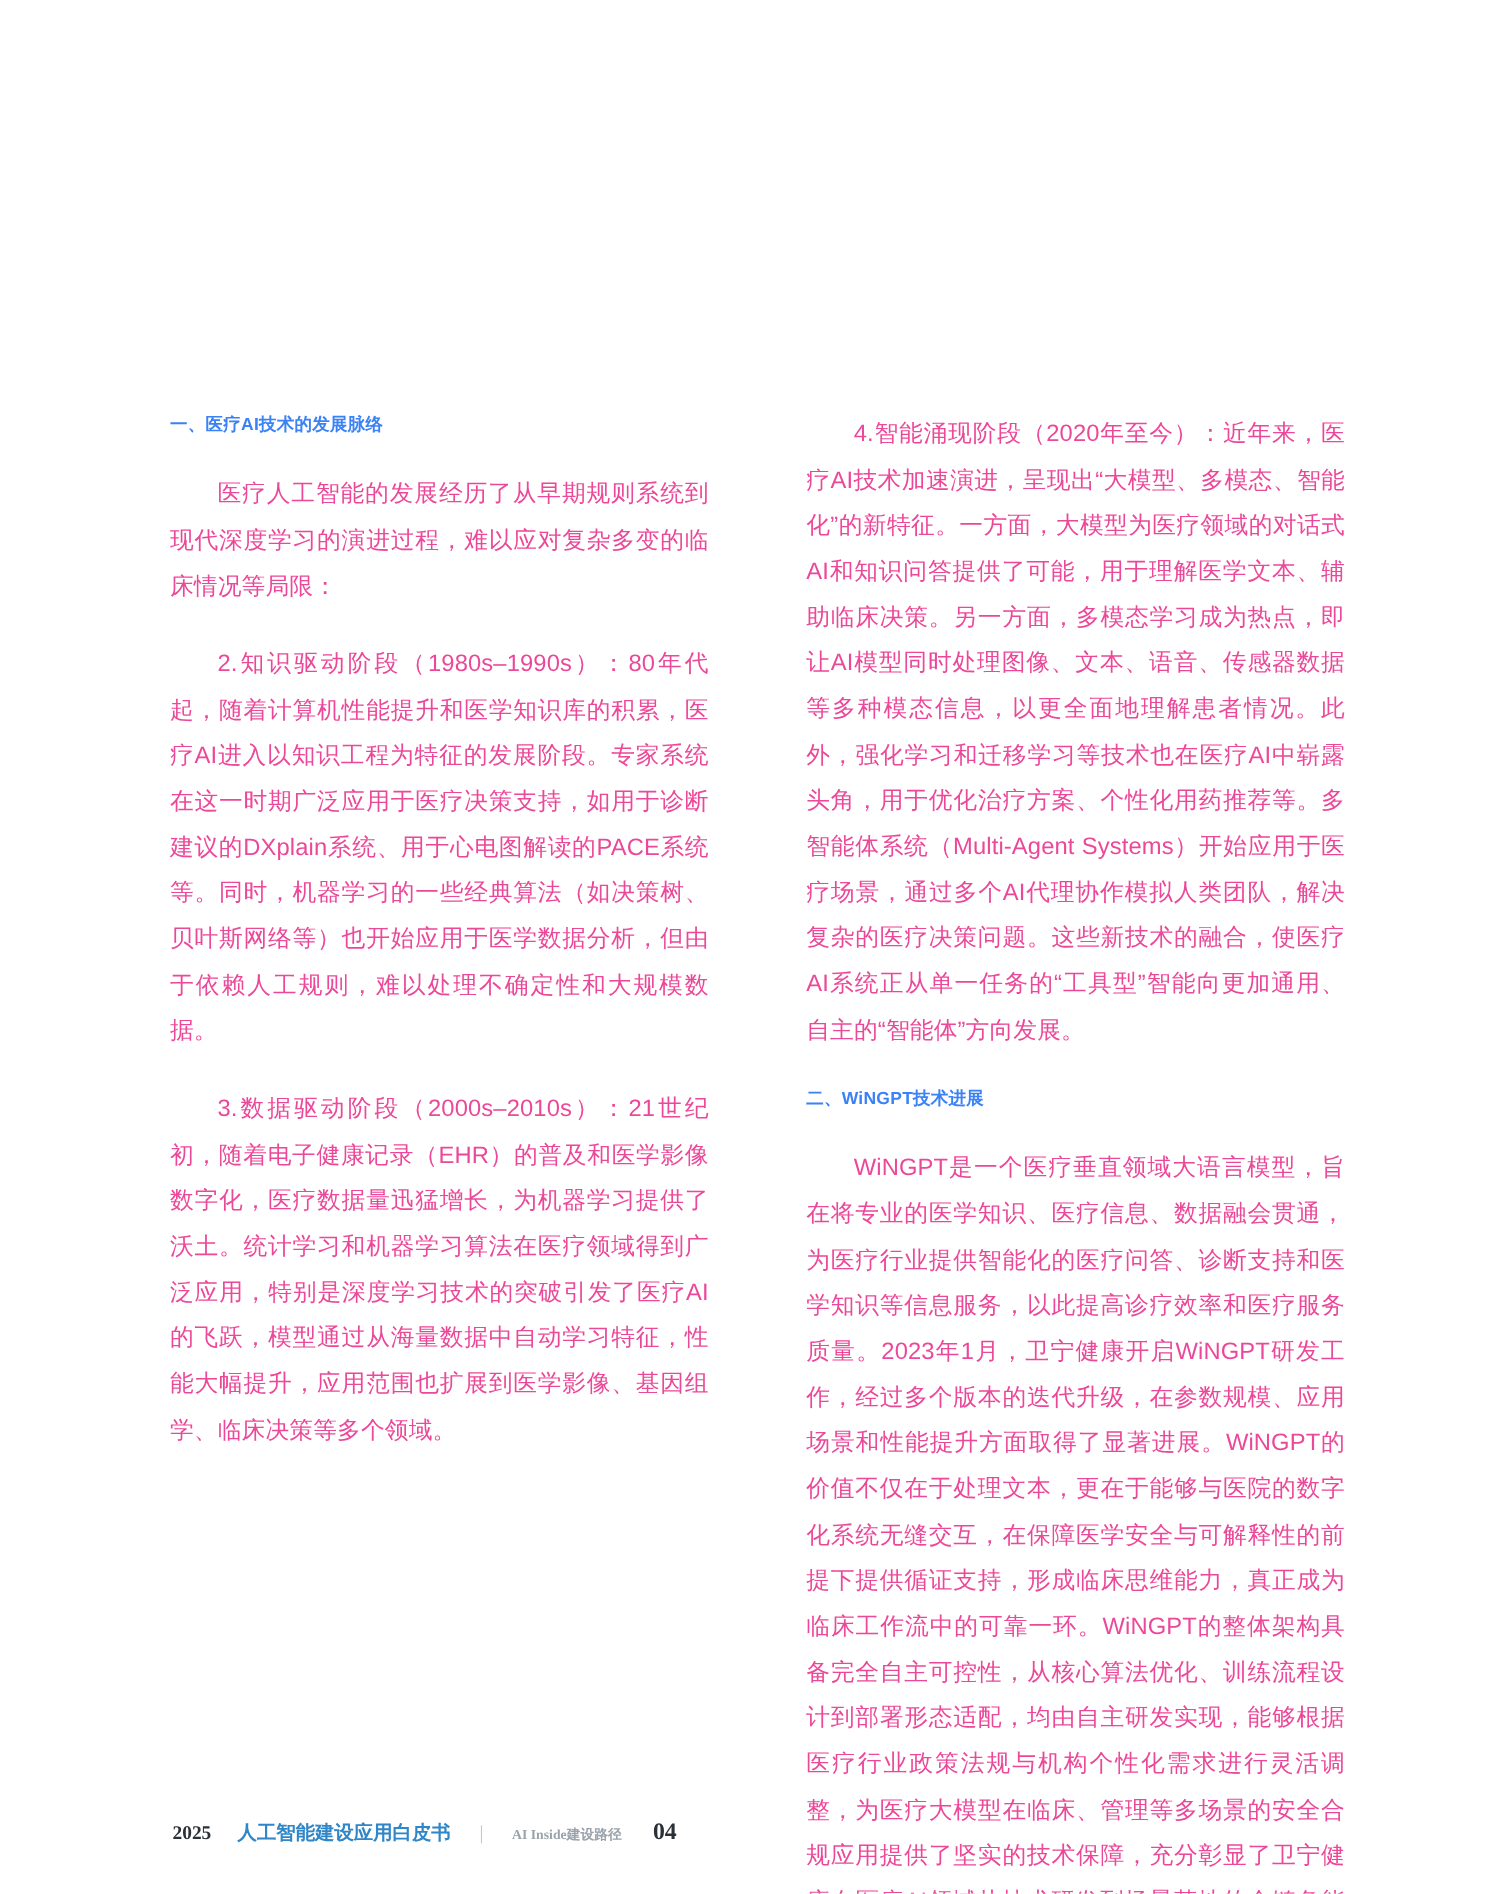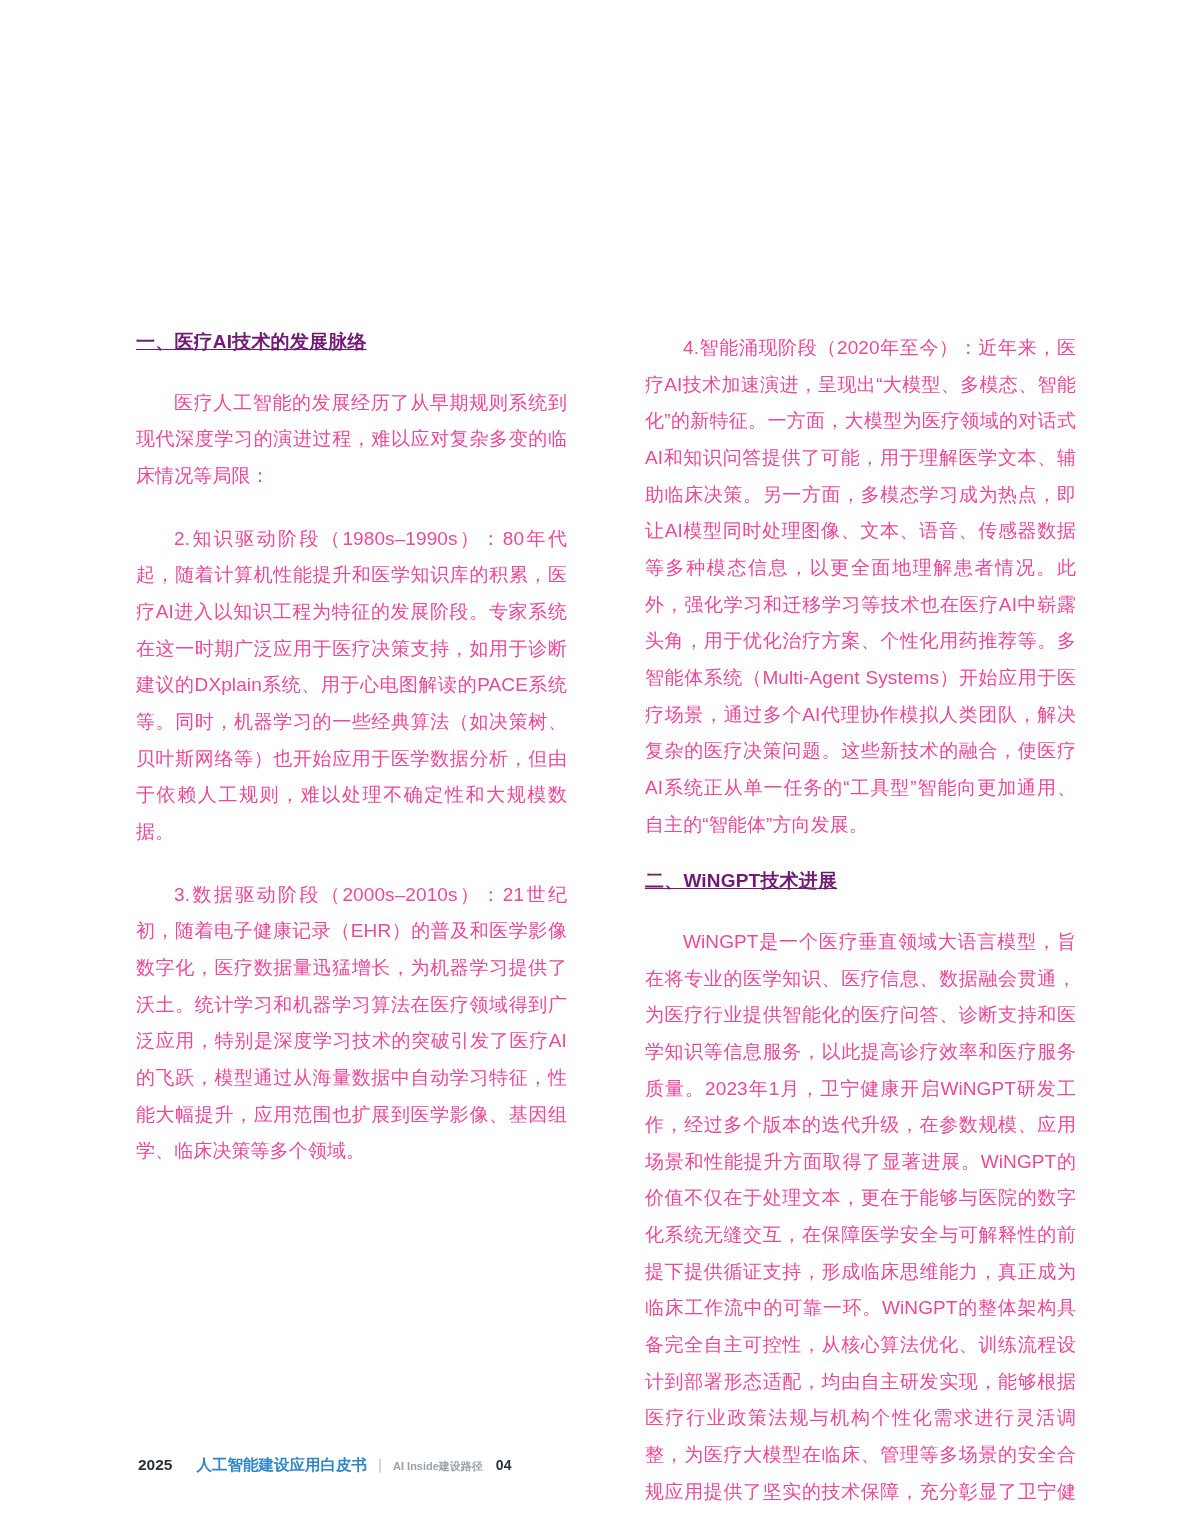--- a/index.html
+++ b/index.html
@@ -52,26 +52,25 @@
     width: 940px;
     display: flex;
     gap: 78px;
   }
   .col {
     width: 431px;
   }
 
   h2.section-heading {
     margin: 0 0 30px 0;
-    font-size: 19px;
+    font-size: 14px;
     font-weight: 700;
-    color: #701a75;
+    color: #3b82f6;
     letter-spacing: 0.2px;
     line-height: 1.3;
-    text-decoration: underline;
   }
   h2.section-heading.spaced-top {
     margin-top: 20px;
   }
 
   p.body-text {
     margin: 0 0 26px 0;
     font-size: 19px;
     line-height: 1.93;
     color: #ec4899;
@@ -84,34 +83,35 @@
     margin-bottom: 0;
   }
 
   
   .footer {
     position: absolute;
     left: 138px;
     top: 1455px;
     display: flex;
     align-items: baseline;
-    gap: 4px;
+    gap: 16px;
     font-size: 15.5px;
     font-weight: 700;
     white-space: pre;
+    font-family: Liberation Serif, serif;
   }
   .footer .year { color: #2b3138; }
-  .footer .doc-title { color: #2f86c8; margin-left: 20px; }
+  .footer .doc-title { color: #2f86c8; margin-left: 5px; }
   .footer .divider {
     color: #bcc4cc;
     font-weight: 400;
     margin: 0 7px;
   }
   .footer .sub { color: #9aa3ab; font-weight: 700; font-size: 11px; }
-  .footer .page-num { color: #2b3138; margin-left: 9px; font-size: 14px; }
+  .footer .page-num { color: #2b3138; margin-left: 9px; font-size: 19px; }
 </style>
 </head>
 <body>
 
 <div class="page">
 
 
   <div class="columns">
 
     <div class="col">

